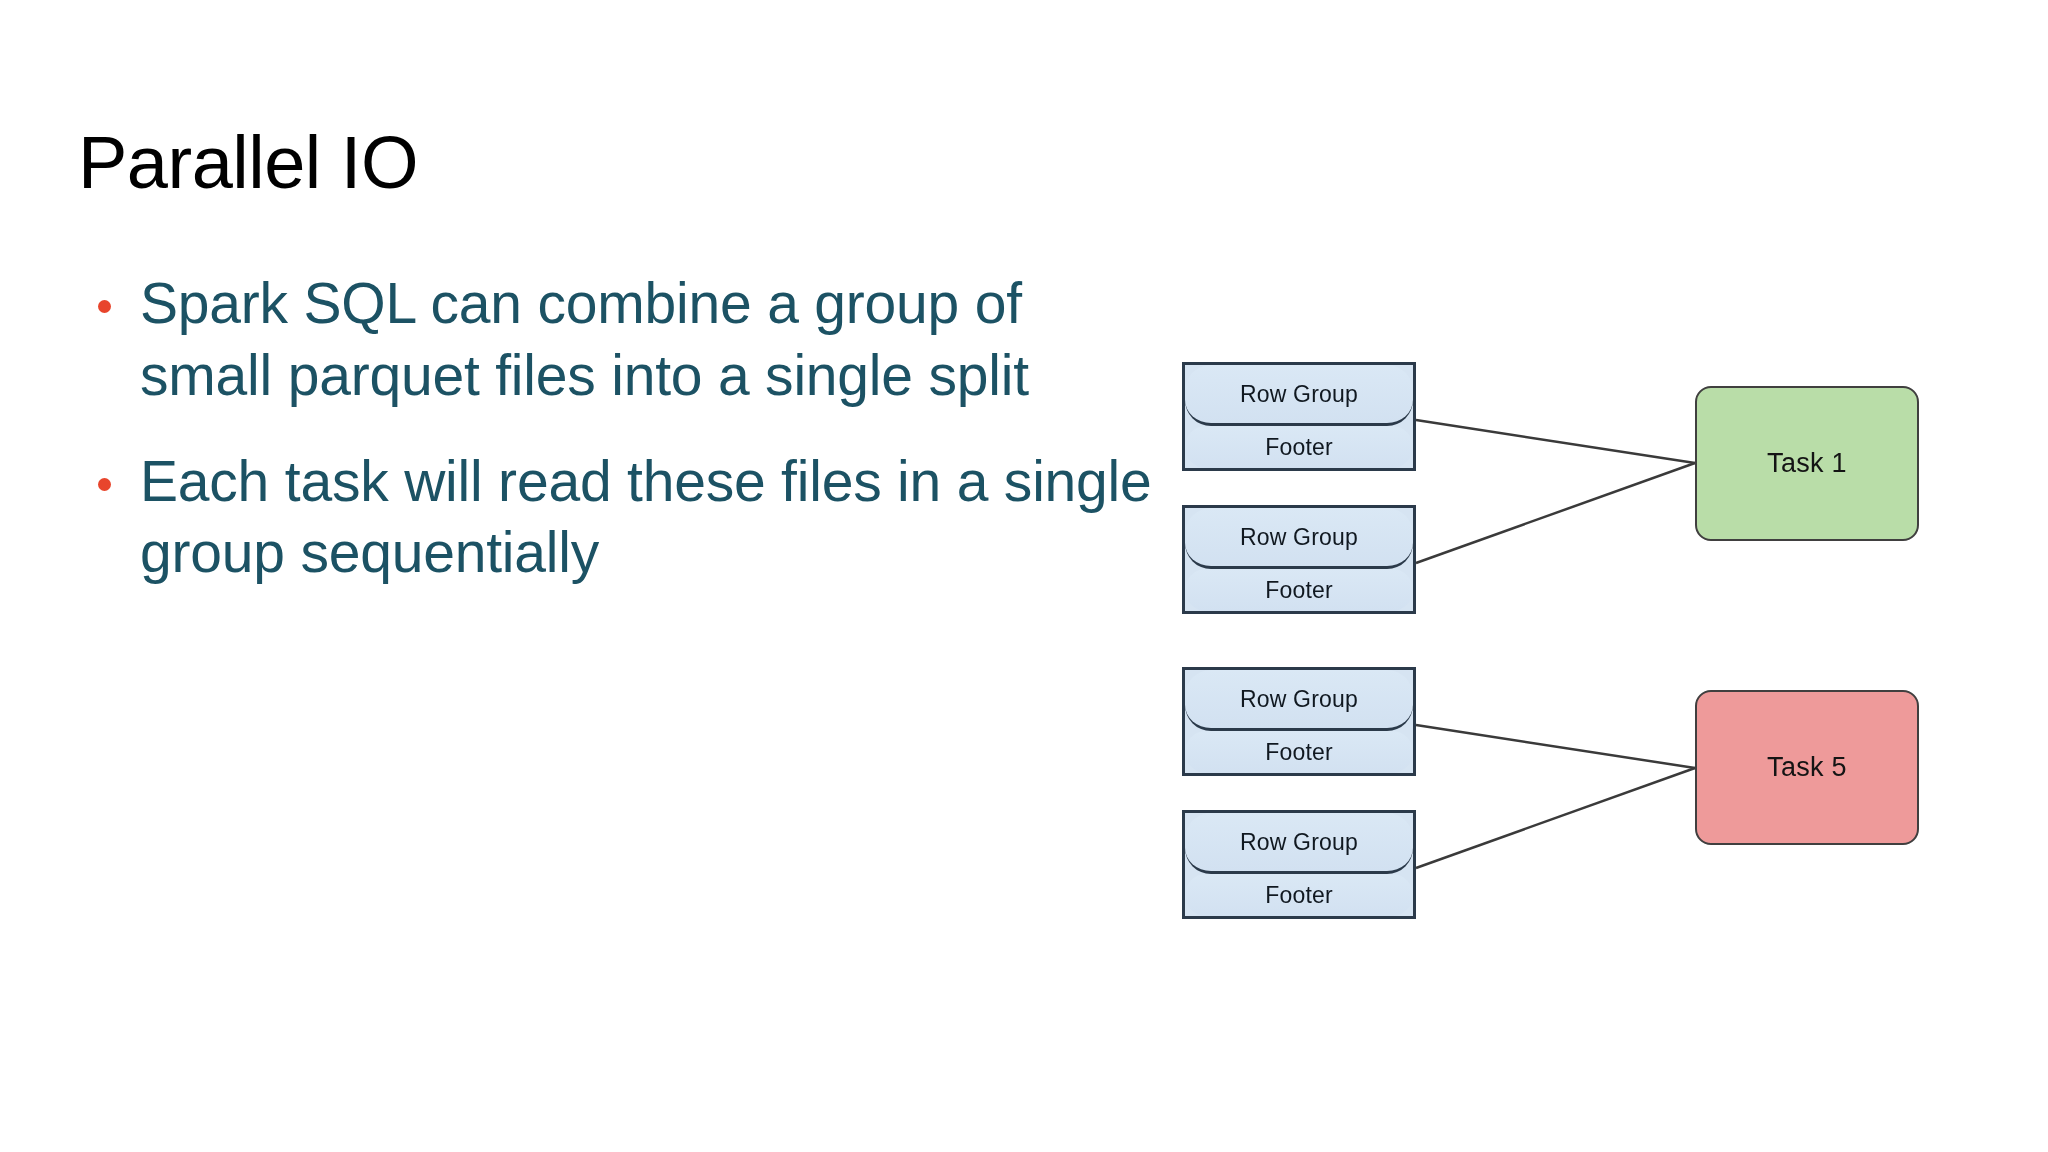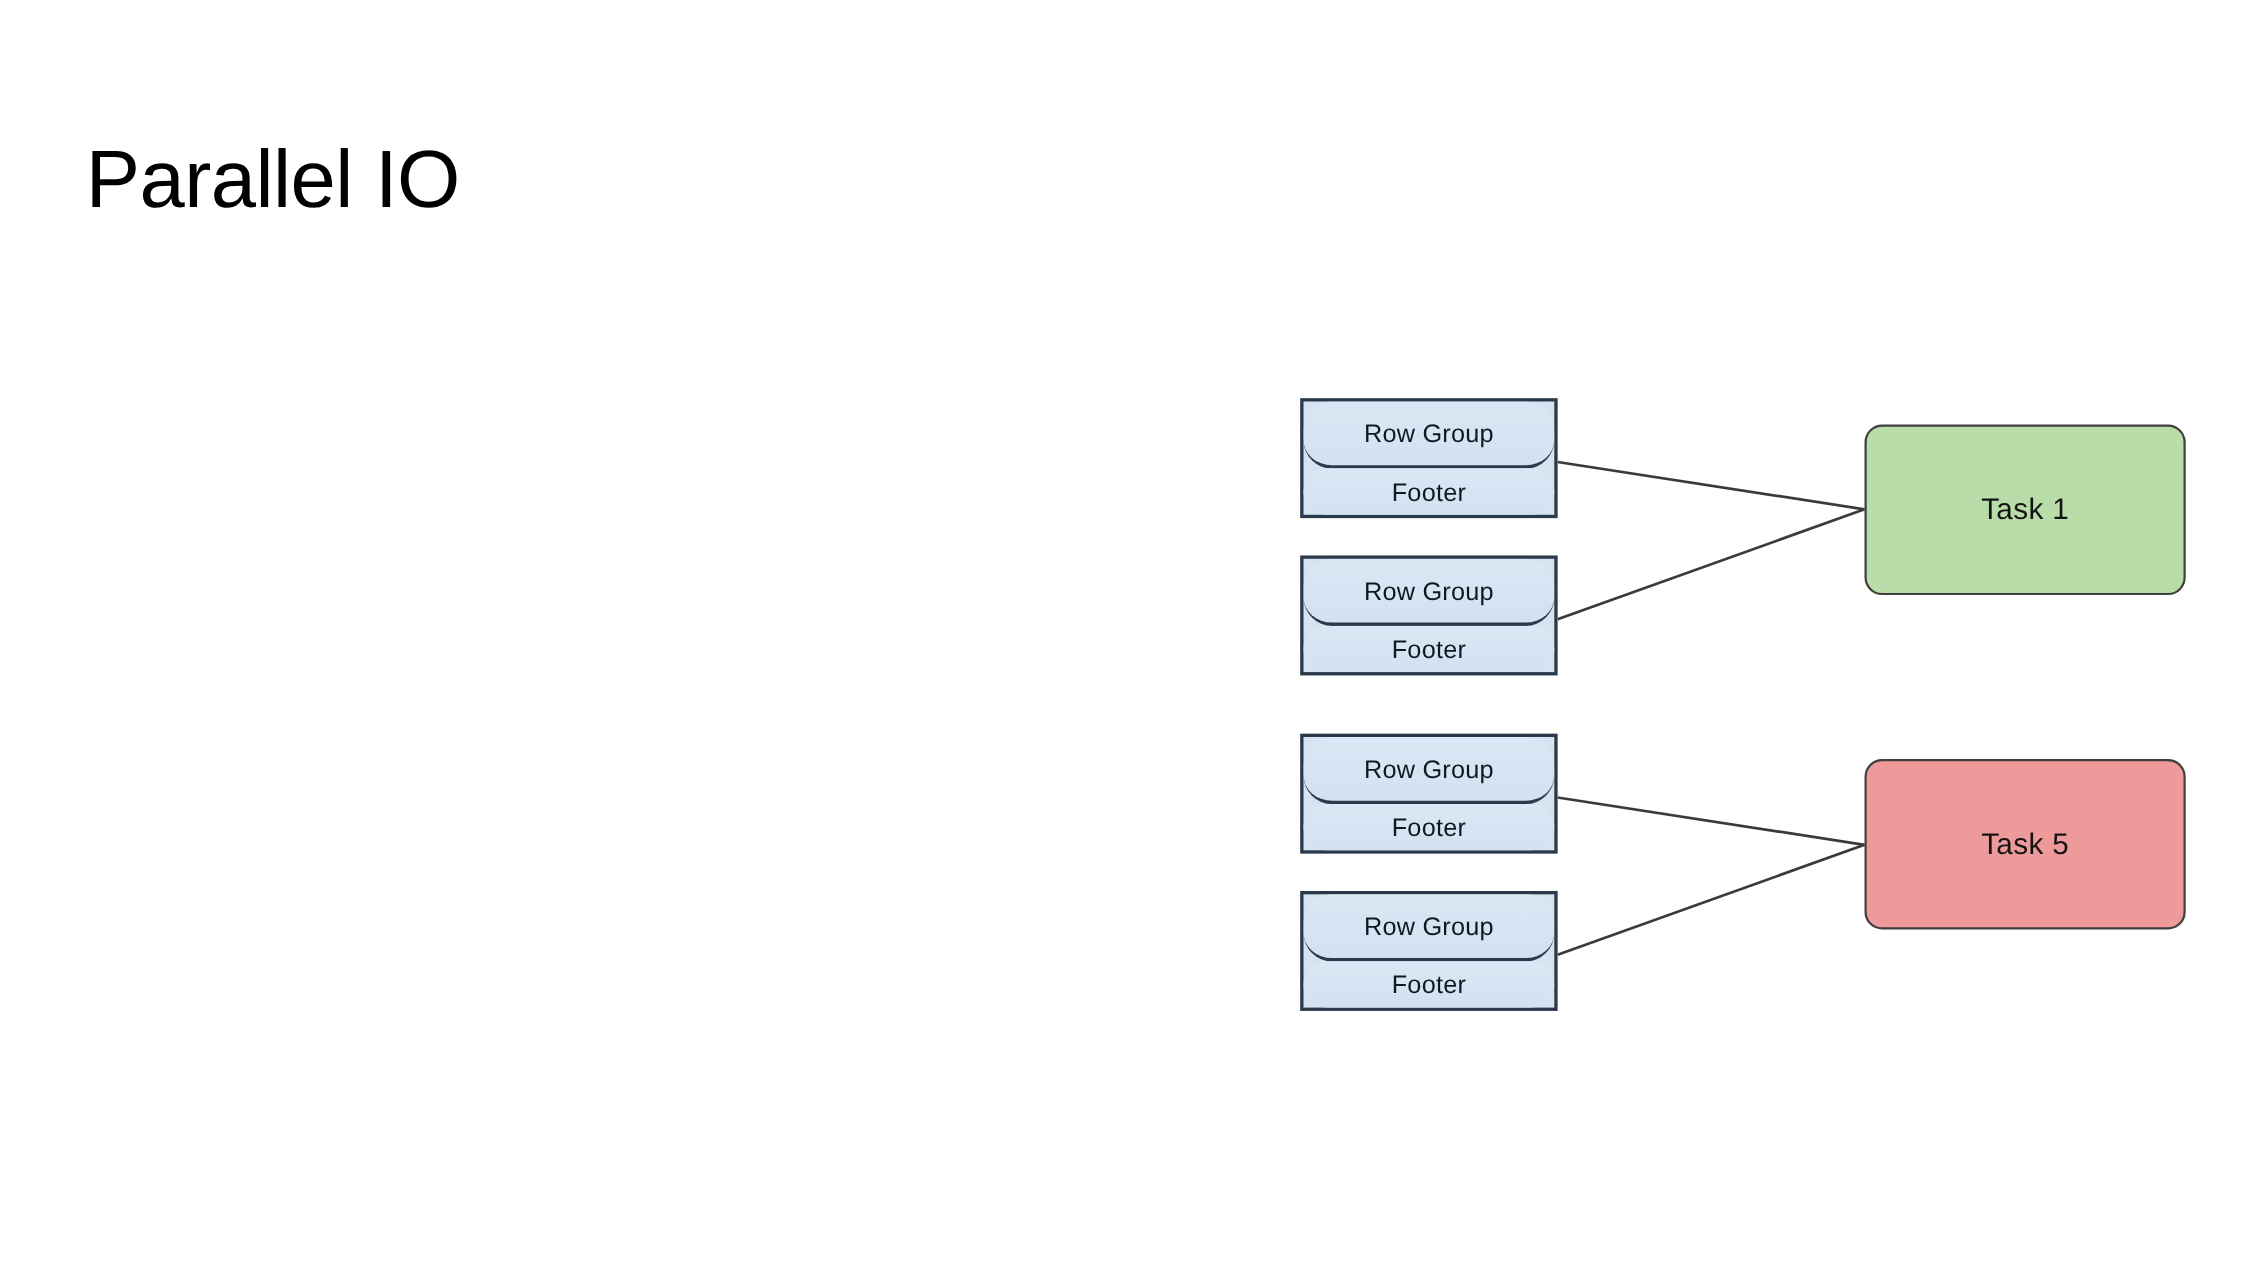--- a/index.html
+++ b/index.html
@@ -98,21 +98,21 @@
     border-bottom: 3px solid #2b3a4a;
   }
   .fb-footer {
     height: 42px;
     line-height: 42px;
     text-align: center;
   }
 
   .task-box {
     position: absolute;
-    width: 292px;
+    width: 224px;
     height: 155px;
     border: 2px solid #403f3f;
     border-radius: 16px;
     box-sizing: border-box;
     display: flex;
     align-items: center;
     justify-content: center;
     font-size: 27px;
     color: #141414;
     letter-spacing: 0.3px;
@@ -129,20 +129,33 @@
     pointer-events: none;
   }
 </style>
 </head>
 <body>
 
 <div class="slide">
 
   <div class="slide-title">Parallel IO</div>
 
+  <div class="bullet-list">
+
+    <div class="bullet-item">
+      <span class="bullet-dot"></span>
+      <span class="bullet-text">Spark SQL can combine a group of small parquet files into a single split</span>
+    </div>
+
+    <div class="bullet-item">
+      <span class="bullet-dot"></span>
+      <span class="bullet-text">Each task will read these files in a single group sequentially</span>
+    </div>
+
+  </div>
 
   <div class="diagram">
 
     <svg class="connectors" viewBox="0 0 860 640" width="860" height="640">
 
       <line x1="266" y1="90" x2="545" y2="133" stroke="#3a3a3a" stroke-width="2.5"></line>
 
       <line x1="266" y1="233" x2="545" y2="133" stroke="#3a3a3a" stroke-width="2.5"></line>
 
       <line x1="266" y1="395" x2="545" y2="438" stroke="#3a3a3a" stroke-width="2.5"></line>

